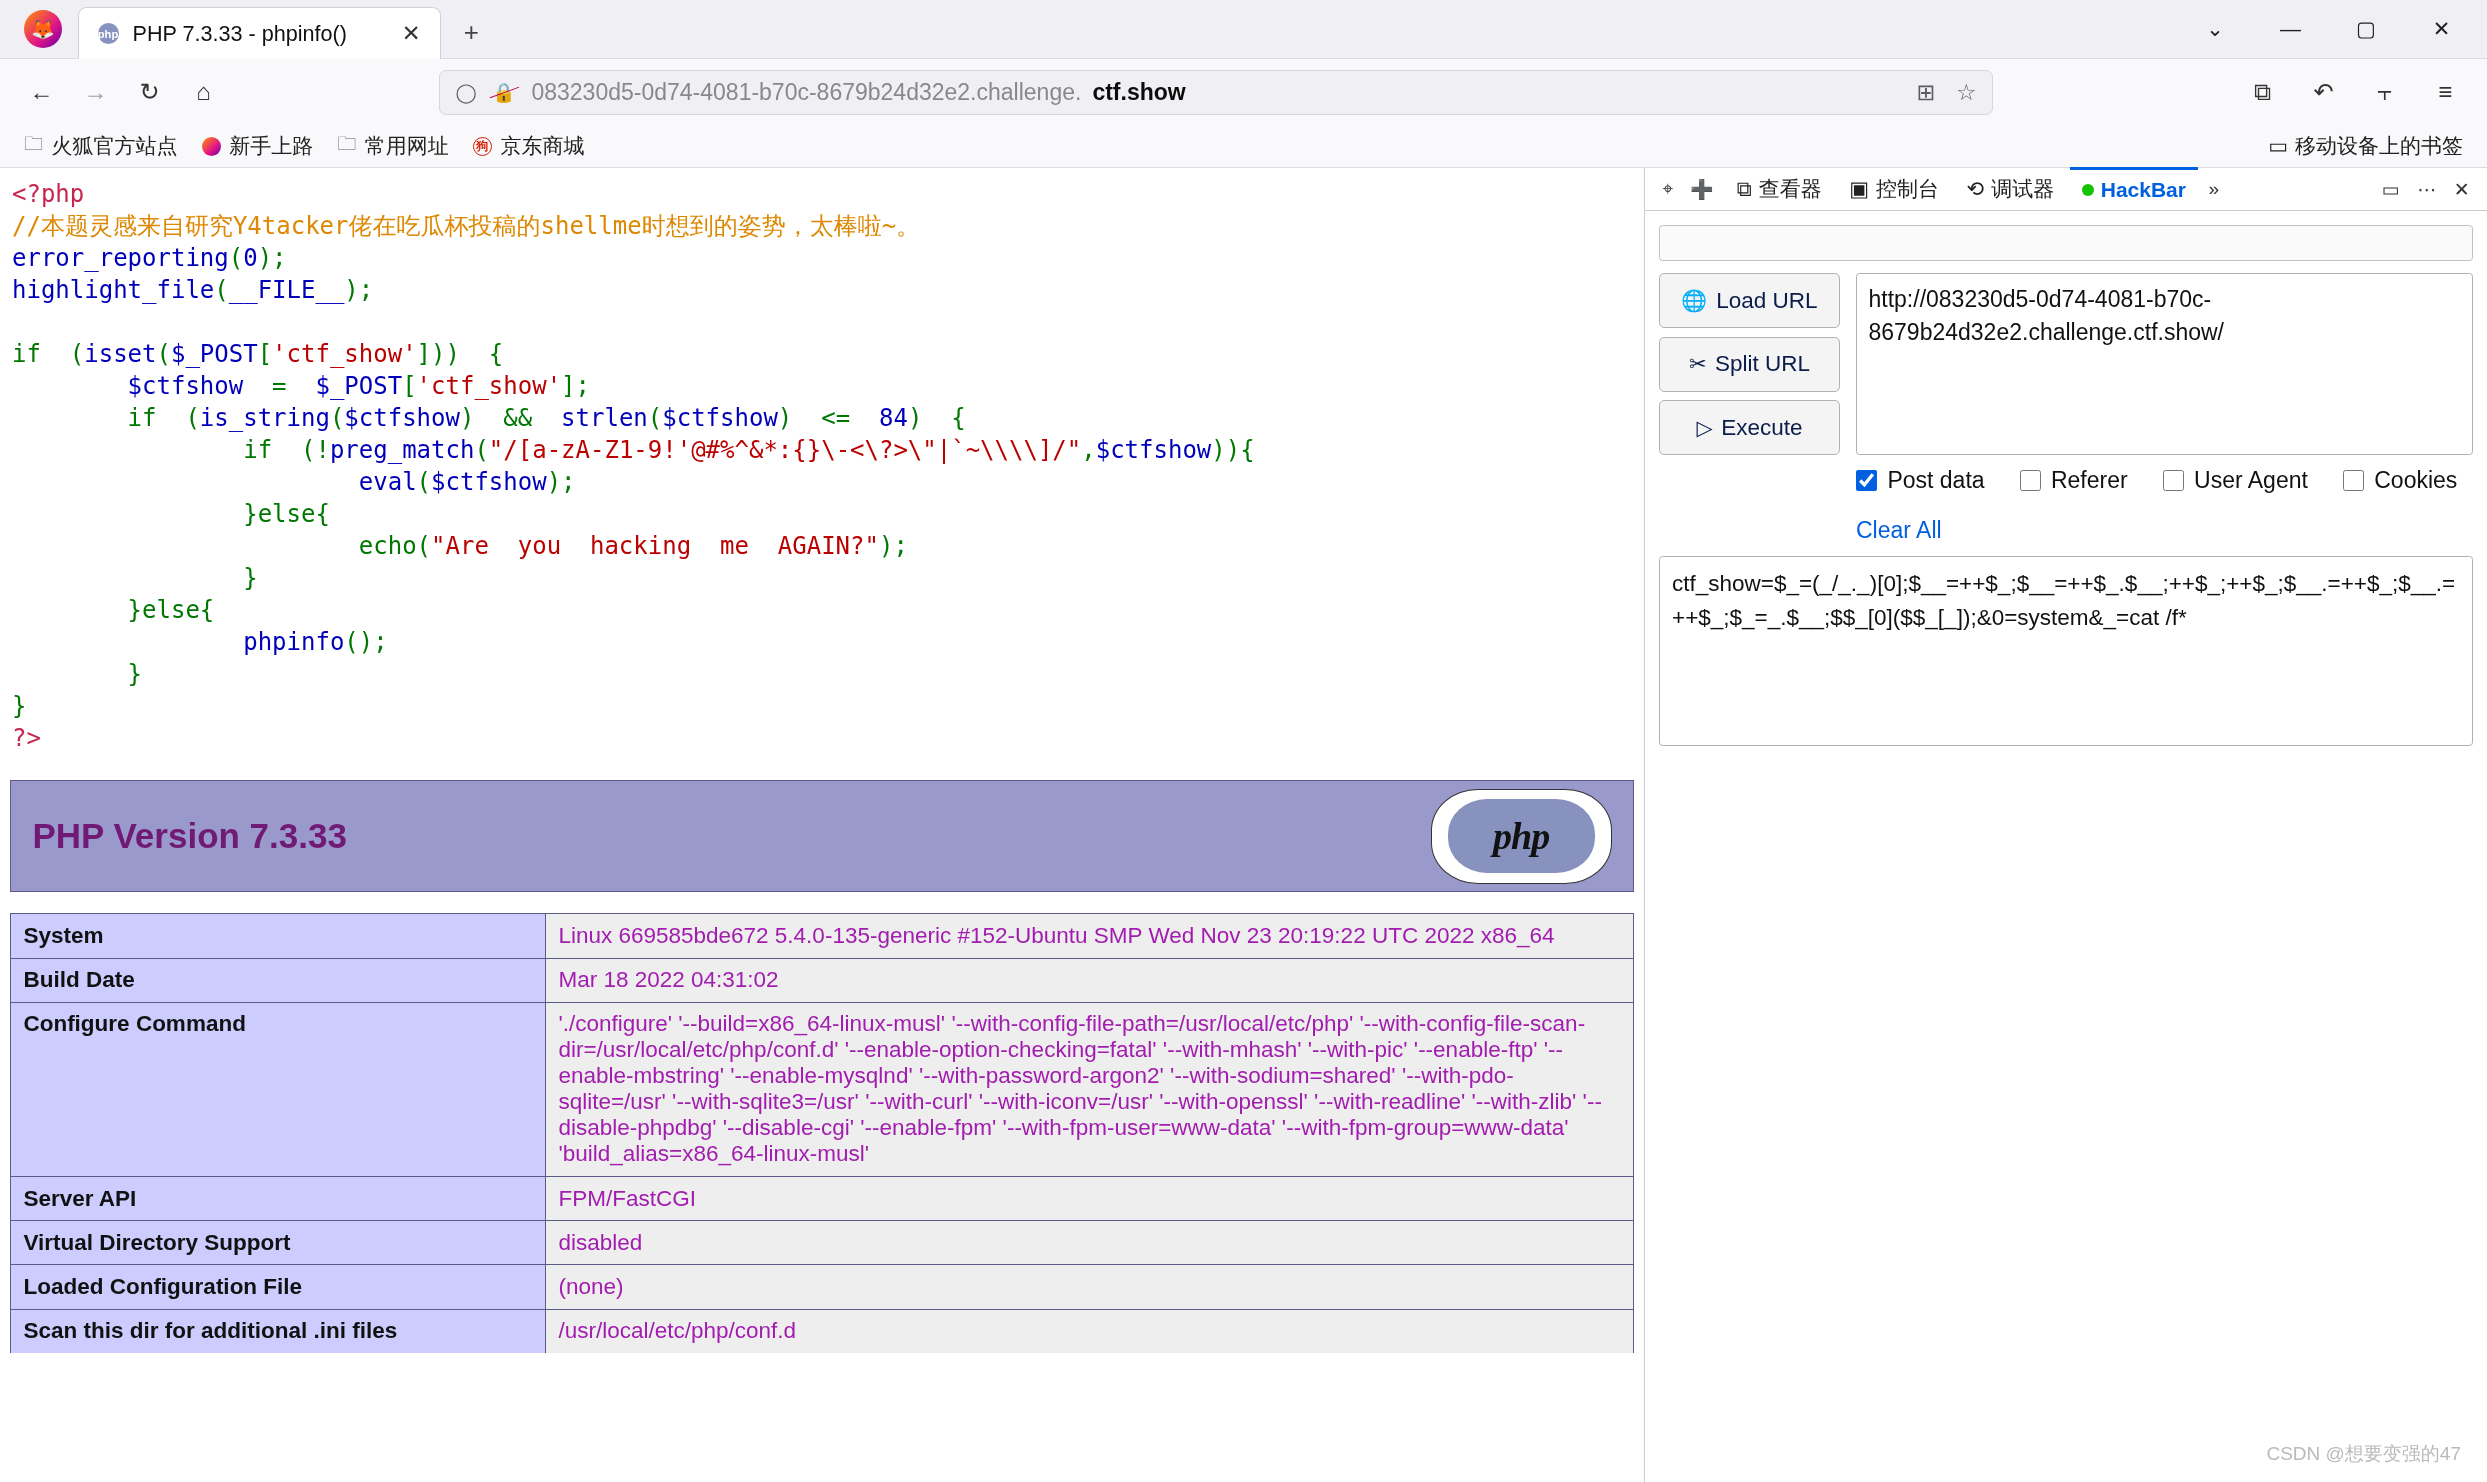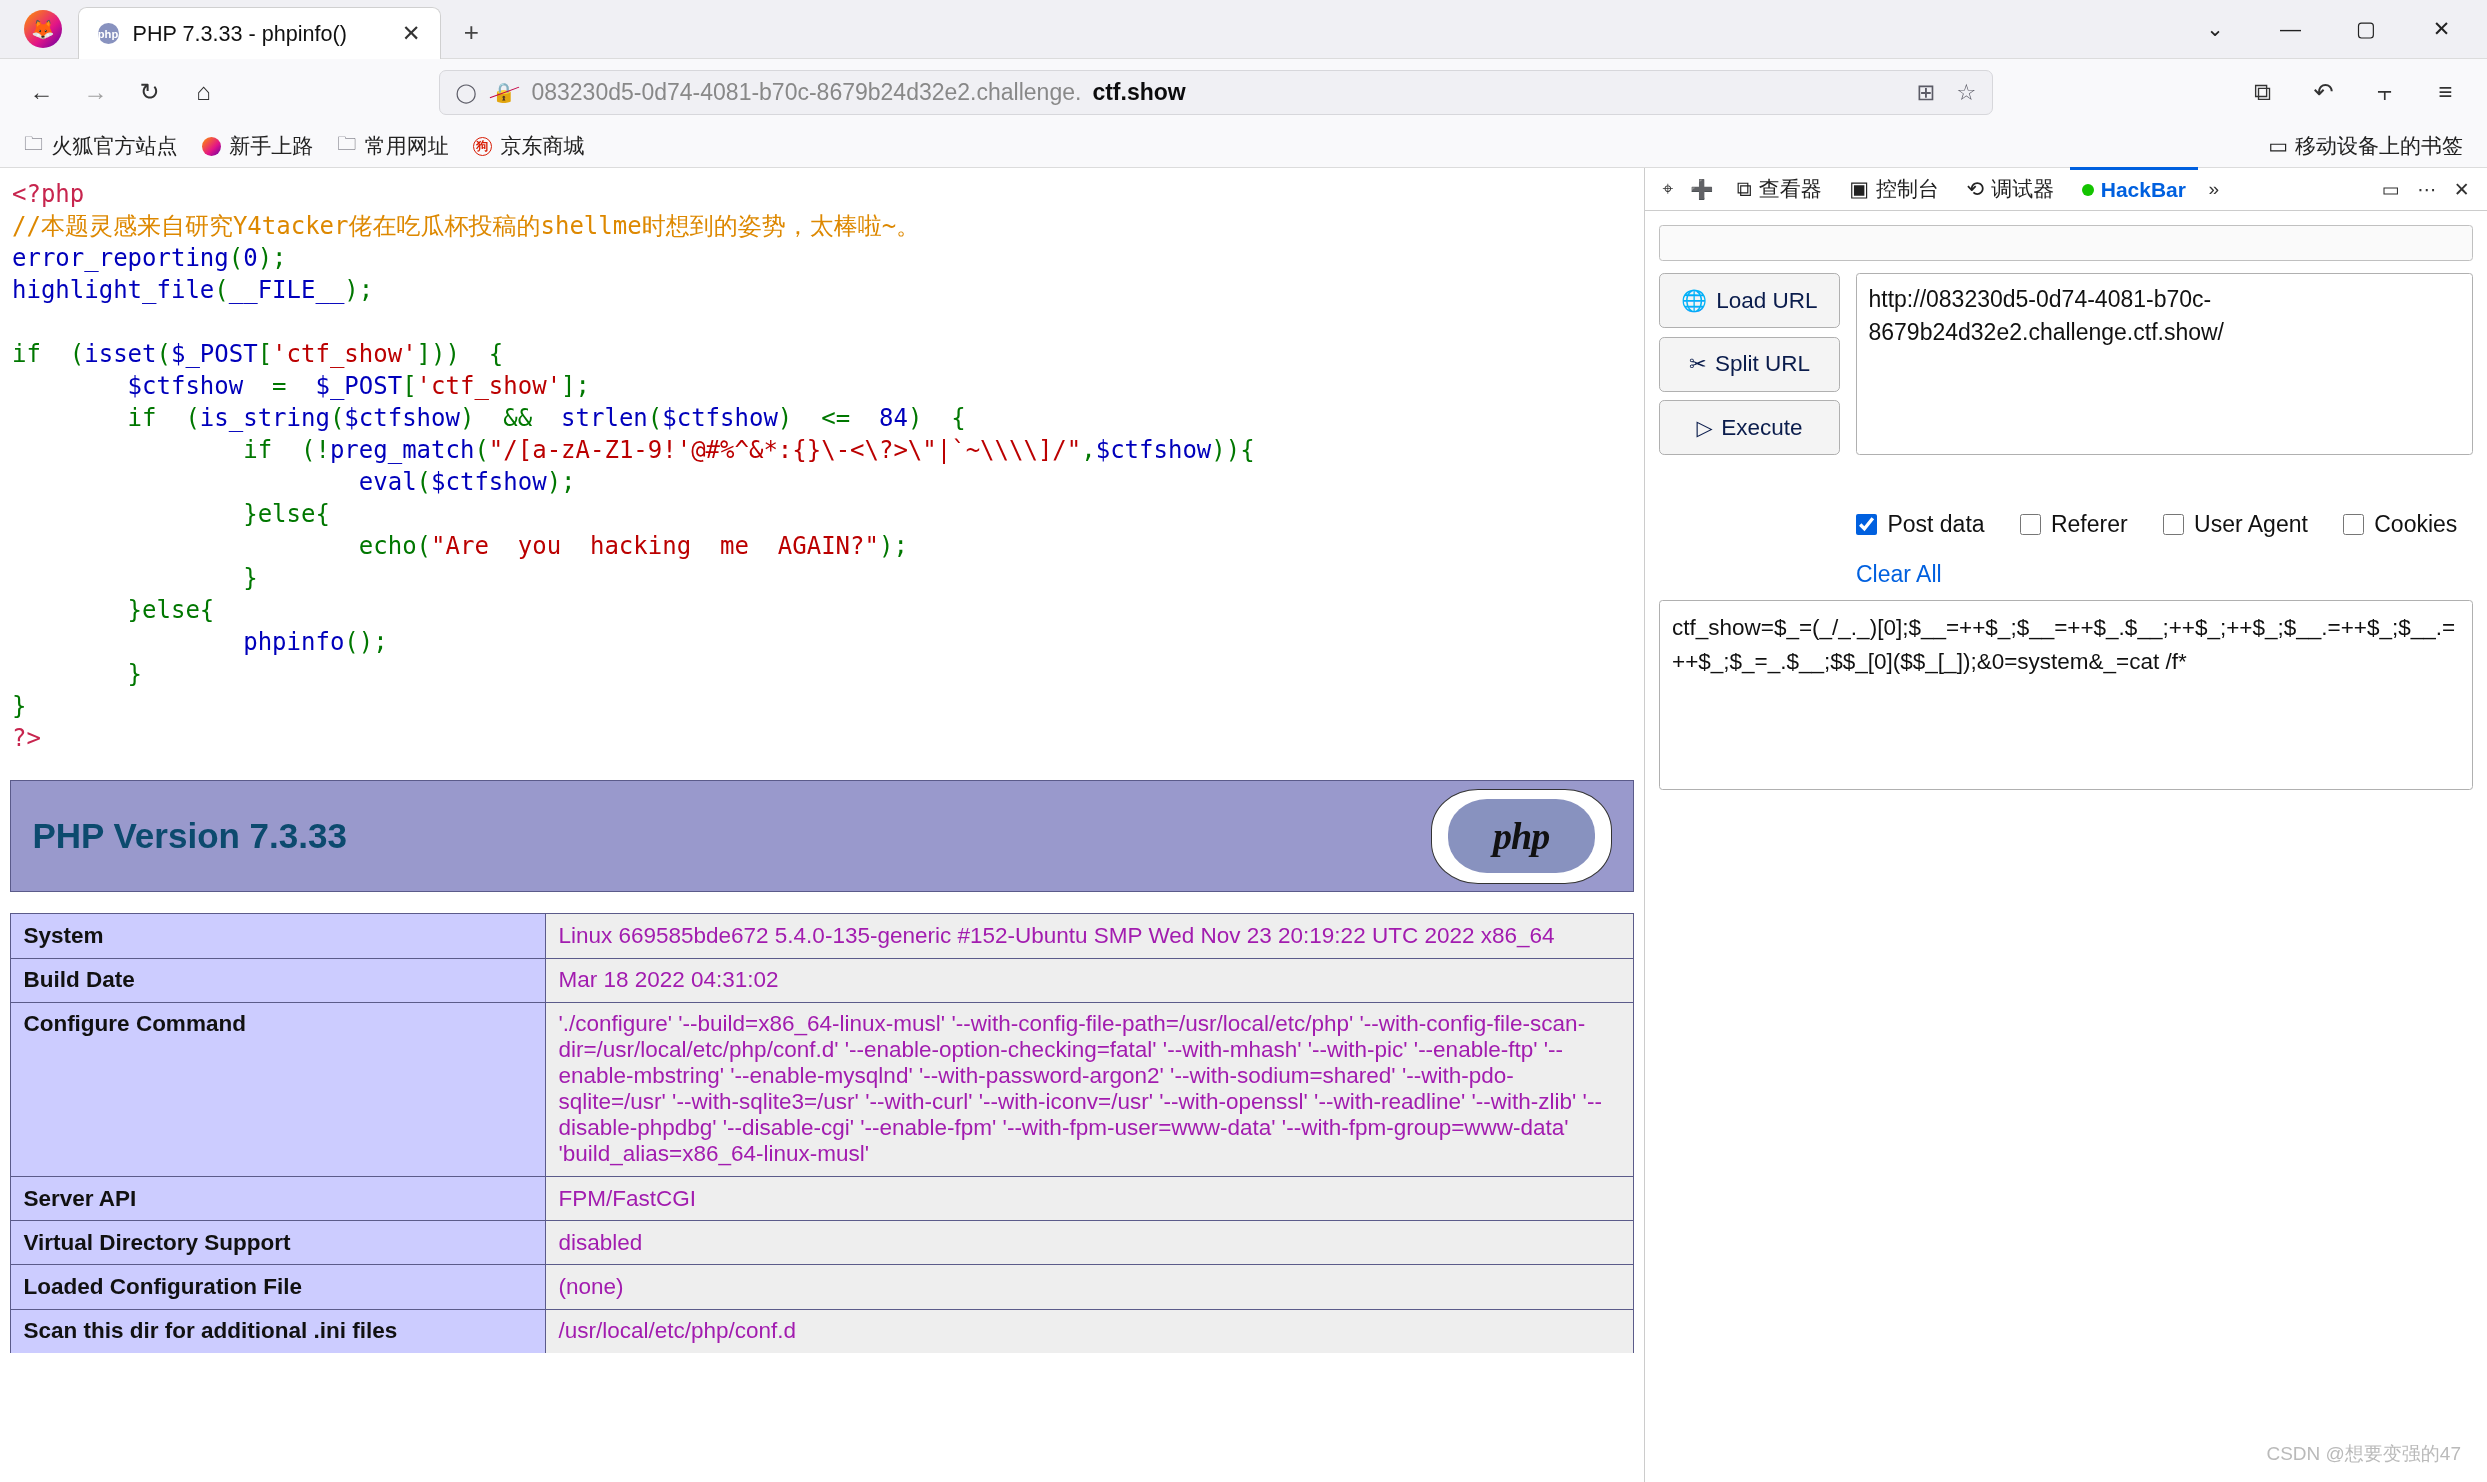--- a/index.html
+++ b/index.html
@@ -42,21 +42,21 @@
   .page { flex:1; overflow:auto; font-family:Consolas,monospace; height:1315px; }
   .devtools { width:843px; border-left:0.9px solid #ccc; display:flex; flex-direction:column; background:#fff; }
 
   
   .code { font-size:24px; line-height:32px; padding:10.4px 10.4px 26px 12px; white-space:pre; color:#007700; }
   .c-tag{color:#c7254e;} .c-com{color:#dd8800;} .c-kw{color:#007700;} .c-fn{color:#0000bb;} .c-str{color:#bb0000;} .c-var{color:#0000bb;} .c-def{color:#0000bb;}
 
   
   .phpinfo { padding:0 10.4px 35px 10.4px; font-family:"Segoe UI",Arial,sans-serif; }
   .pi-head { background:#9999cc; border:0.9px solid #5b5b8a; height:112px; display:flex; align-items:center; padding:0 21px; }
-  .pi-head h1 { font-size:35px; font-weight:bold; color:#0c4a6e; }
+  .pi-head h1 { font-size:35px; font-weight:bold; color:#701a75; }
   .pi-logo { margin-left:auto; width:181px; height:95px; background:#fff; border:0.9px solid #333; border-radius:47px/41px; display:flex; align-items:center; justify-content:center; }
   .pi-logo span{ width:147px; height:74px; background:#8892bf; border-radius:39px/35px; display:flex; align-items:center; justify-content:center; font-family:Georgia,serif; font-size:38px; font-weight:bold; color:#111; font-style:italic; letter-spacing:-0.9px;}
   .pi-table { width:100%; border-collapse:collapse; margin-top:21px; }
   .pi-table td { border:0.9px solid #5b5b8a; padding:8.6px 12px; font-size:22.5px; vertical-align:top; }
   .pi-table td.k { background:#ccccff; font-weight:bold; width:535px; color:#111; }
   .pi-table td.v { background:#eeeeee; color:#a21caf; word-break:break-word; white-space:normal; }
   .pi-table tr.cut td { border-bottom:none; }
 
   
   .dt-tabs { display:flex; align-items:center; height:43px; border-bottom:0.9px solid #ccc; font-size:21px; color:#222; padding:0 10.4px; gap:3.5px; }
@@ -68,21 +68,21 @@
 
   
   .hb { padding:14px; display:flex; flex-direction:column; gap:12px; }
   .hb-top { height:36px; border:0.9px solid #c0c0c0; border-radius:3.5px; background:#fafafa; }
   .hb-row { display:flex; gap:15.5px; }
   .hb-btns { display:flex; flex-direction:column; gap:8.6px; width:181px; }
   .hb-btn { height:55px; display:flex; align-items:center; justify-content:center; gap:8.6px; border:0.9px solid #b0b0b0; border-radius:5.2px; font-size:22.5px; color:#0a1c4c; background:#f4f4f4; }
   .hb-btn .ic{ font-size:21px; }
   .hb-url { flex:1; border:0.9px solid #b0b0b0; border-radius:3.5px; padding:8.6px 12px; font-size:23px; color:#111; position:relative; resize:none; font-family:inherit; line-height:1.45; }
   .hb-checks { display:flex; flex-wrap:wrap; gap:22.5px 35px; margin-left:197px; font-size:23px; color:#111; align-items:center; }
-  .hb-checks label{ display:flex; align-items:center; gap:10.4px;margin-top:44px;}
+  .hb-checks label{ display:flex; align-items:center; gap:10.4px;}
   .hb-checks input[type=checkbox]{ width:21px; height:21px; accent-color:#0060df;}
   .hb-checks .clear{ color:#0060df;}
   .hb-body { border:0.9px solid #b0b0b0; border-radius:3.5px; height:190px; padding:10.4px 12px; font-size:22.5px; color:#111; font-family:inherit; resize:none; line-height:1.5; word-break:break-all; }
 
   
   .wm { position:fixed; right:26px; bottom:15.5px; font-size:19px; color:#bababa; font-family:Arial,sans-serif; }
 </style>
 </head>
 <body>
 

